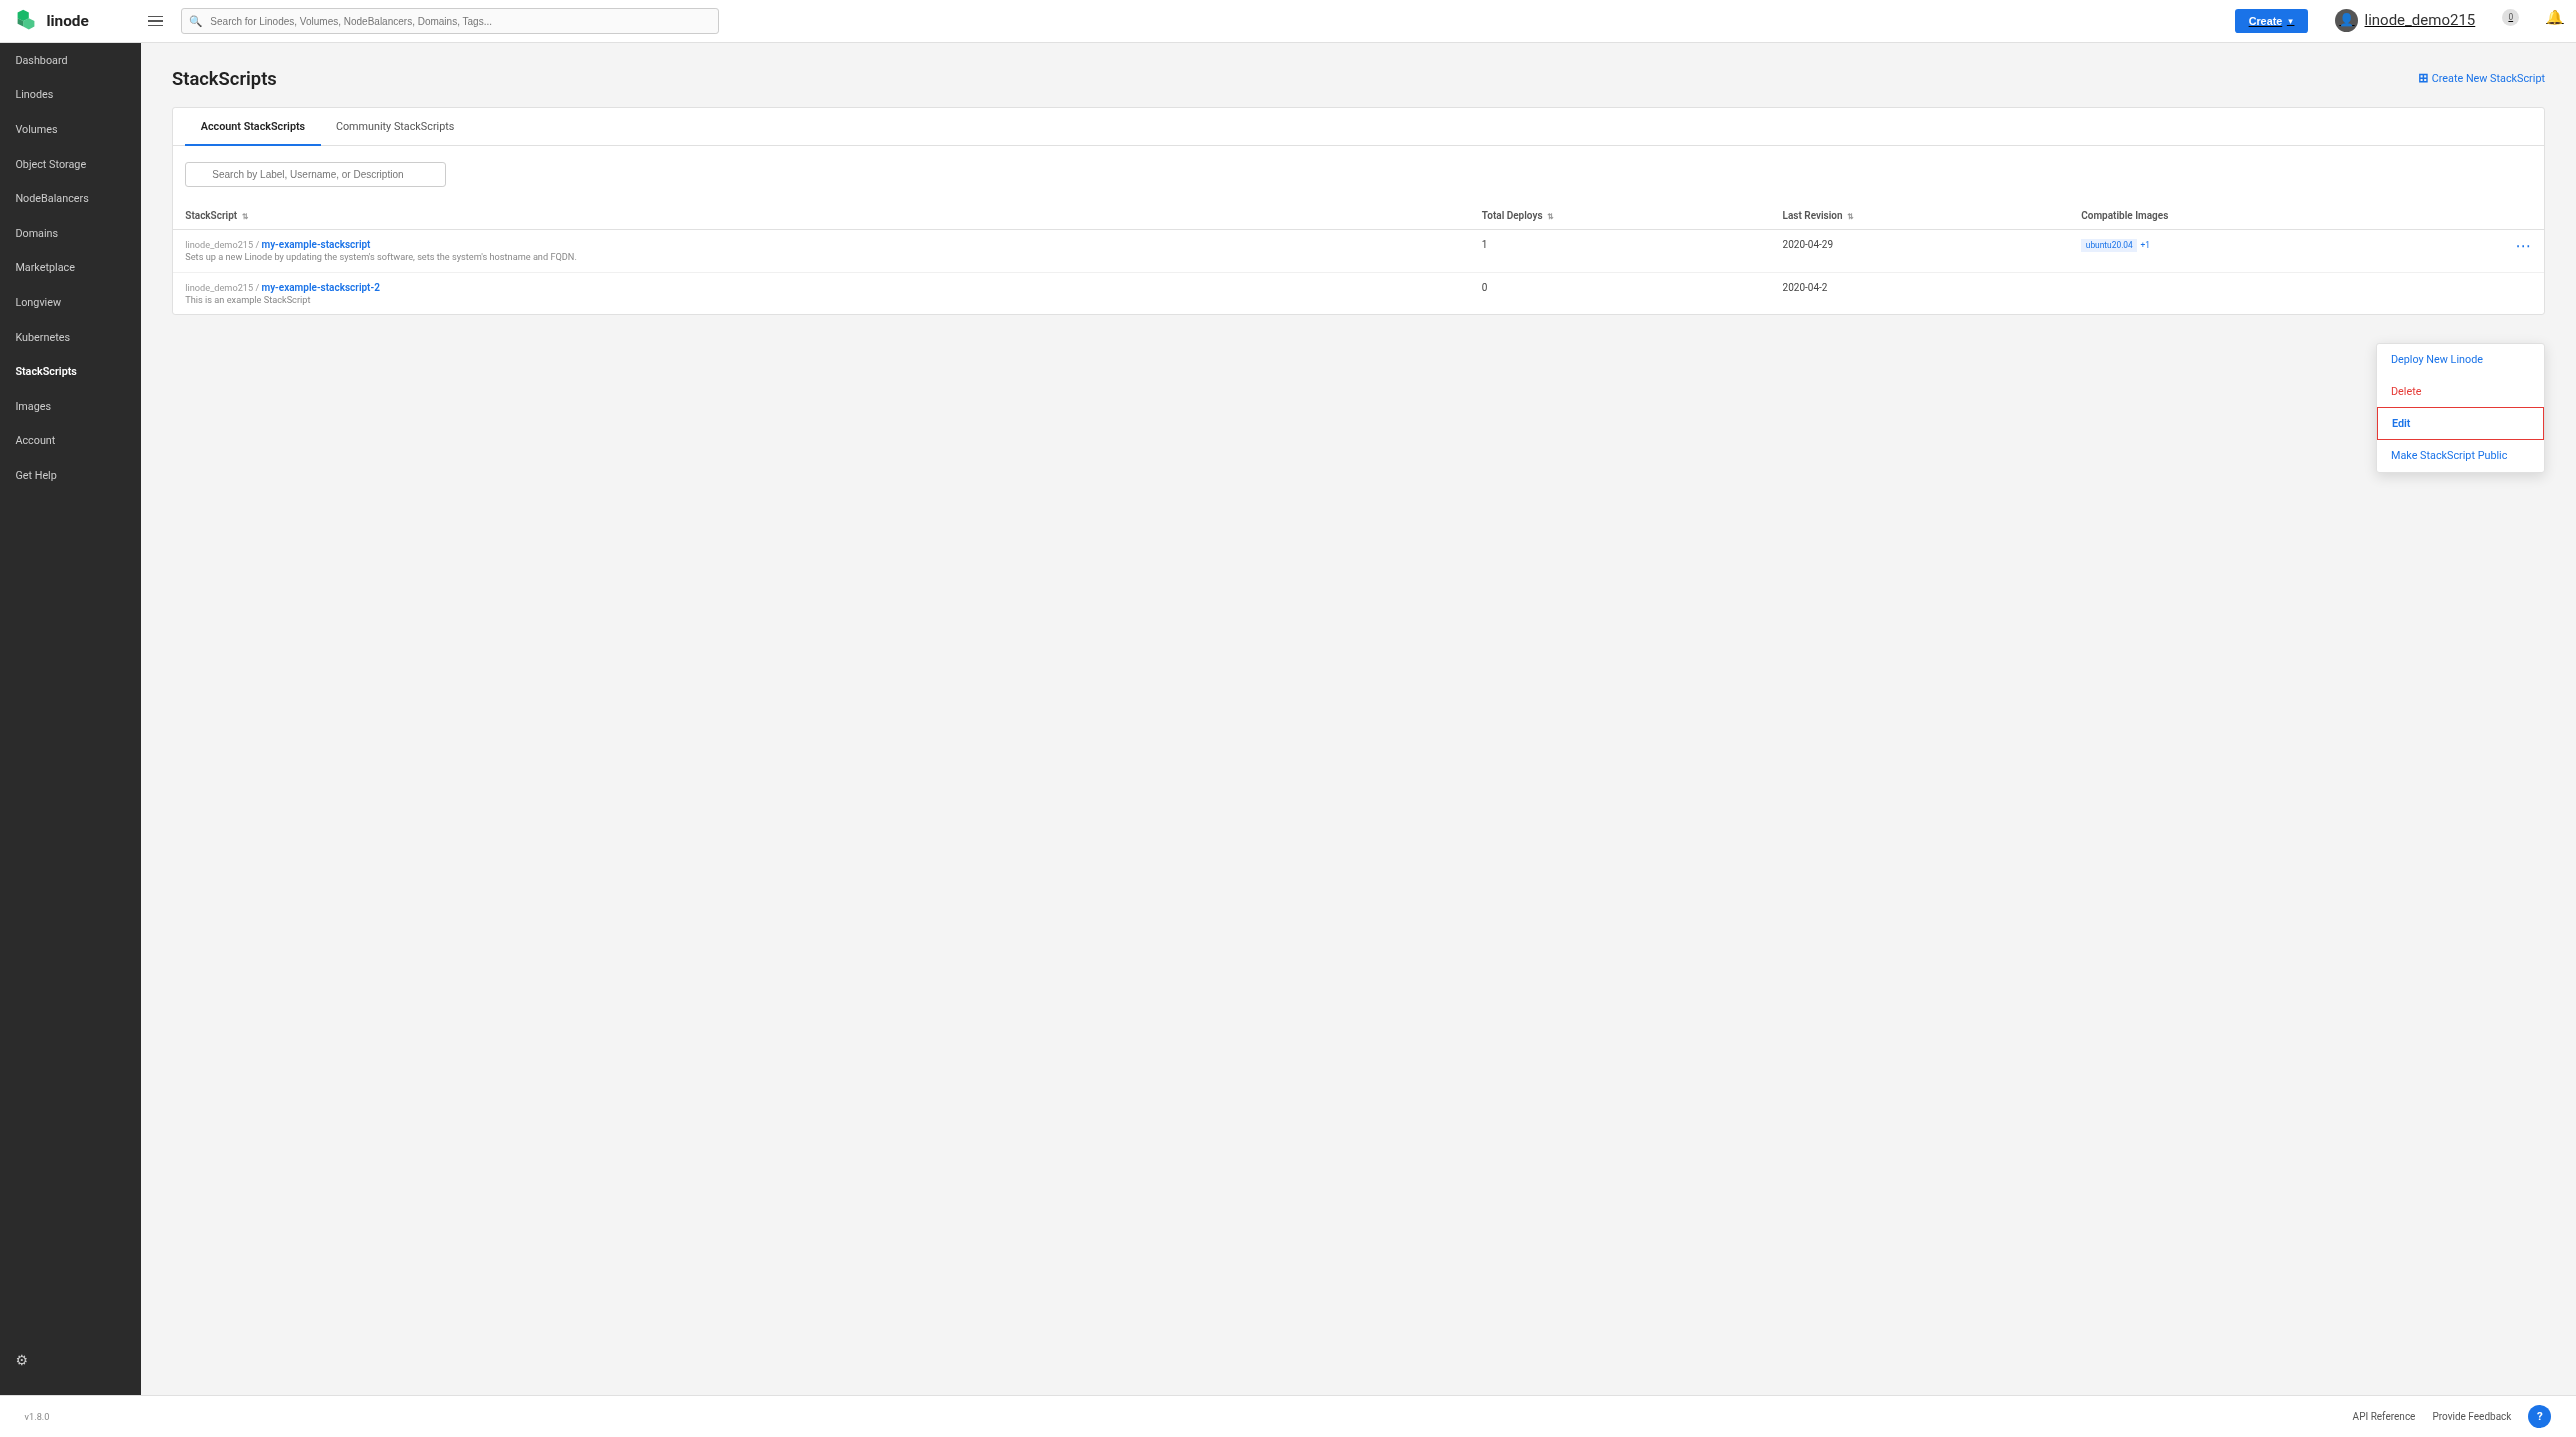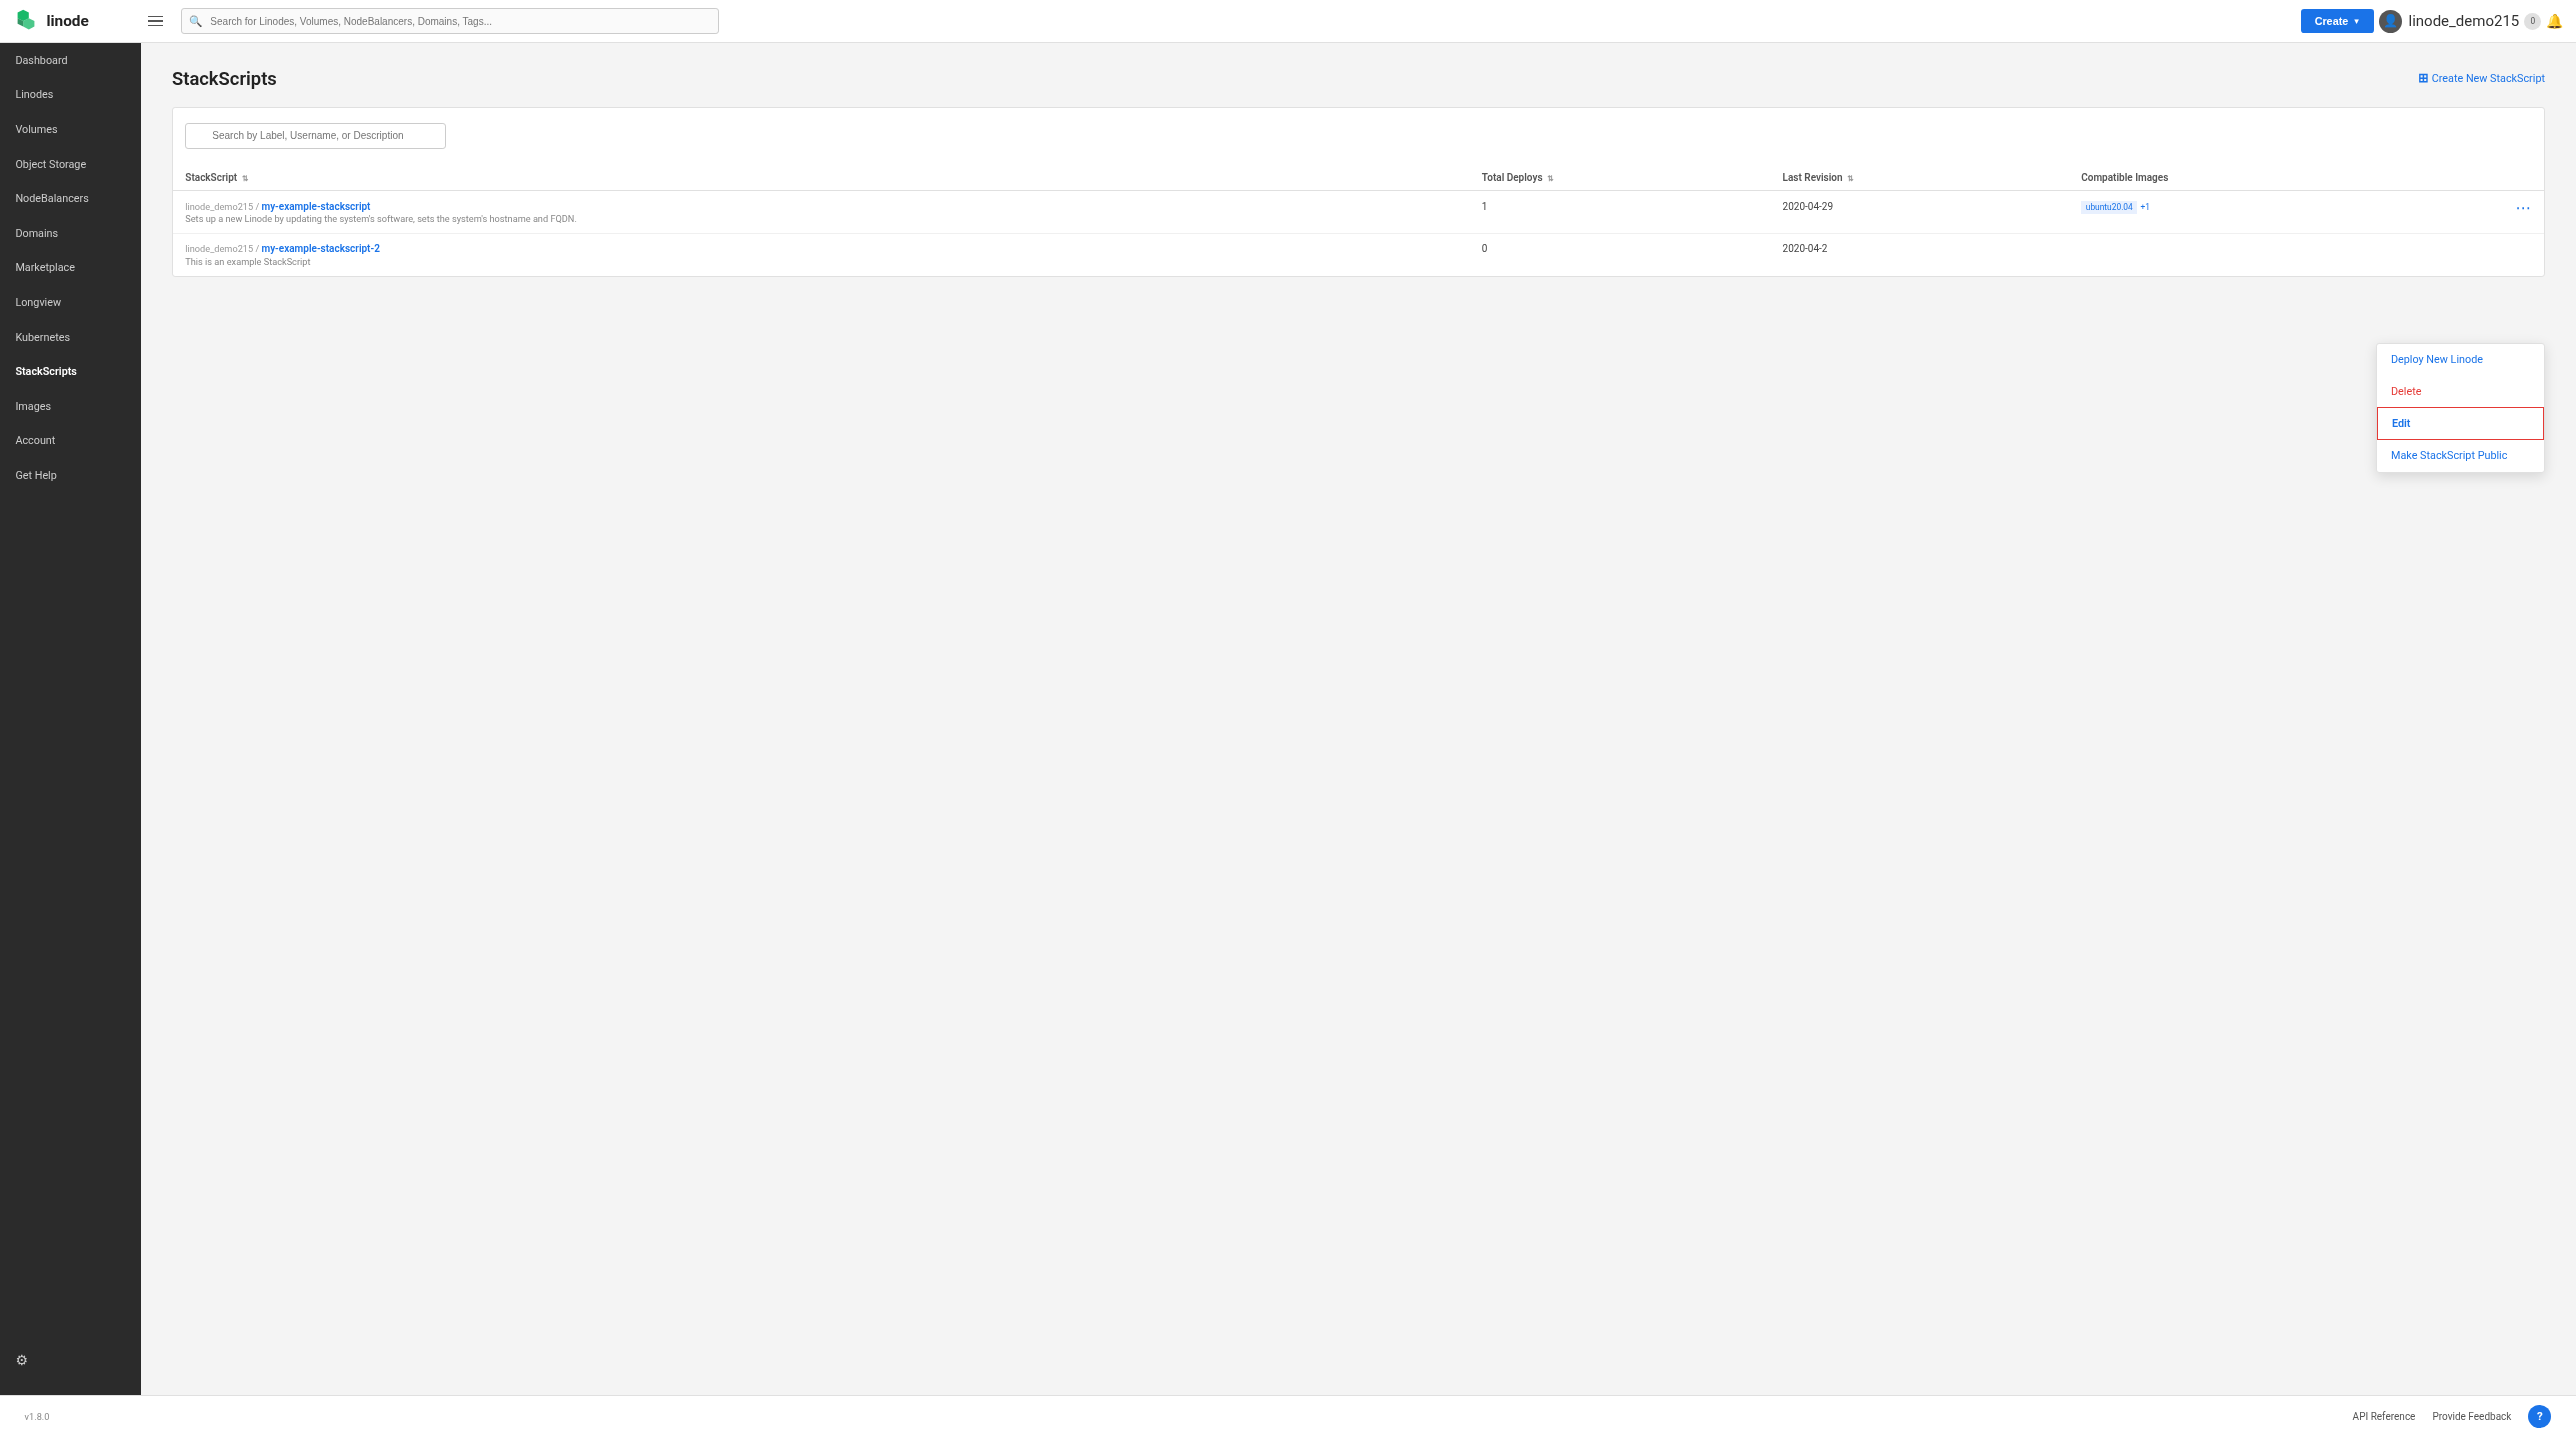--- a/index.html
+++ b/index.html
@@ -62,22 +62,23 @@
       position: absolute;
       left: 7.7px;
       top: 50%;
       transform: translateY(-50%);
       color: #999;
       font-size: 10.8px;
     }
     .header-right {
       margin-left: auto;
       display: flex;
-      align-items: center;
-      gap: 5px;
+      align-items: flex-start;
+      gap: 27px;
+      text-decoration: underline;
     }
     .create-btn {
       background: #1a73e8;
       color: #fff;
       border: none;
       border-radius: 3.1px;
       padding: 6.1px 14px;
       font-size: 10.8px;
       font-weight: 600;
       cursor: pointer;
@@ -421,20 +422,24 @@
     <div class="page-title-row">
       <h1 class="page-title">StackScripts</h1>
       <a class="create-new-link">
         <span class="plus">⊞</span>
         <span>Create New StackScript</span>
       </a>
     </div>
 
     <div class="panel">
 
+      <div class="tabs">
+        <div class="tab active">Account StackScripts</div>
+        <div class="tab">Community StackScripts</div>
+      </div>
 
       <div class="panel-search">
         <div class="panel-search-wrap">
           <span class="s-icon">🔍</span>
           <input class="panel-search-input" type="text" placeholder="Search by Label, Username, or Description" style="">
         </div>
       </div>
 
       <table class="table">
         <thead>

